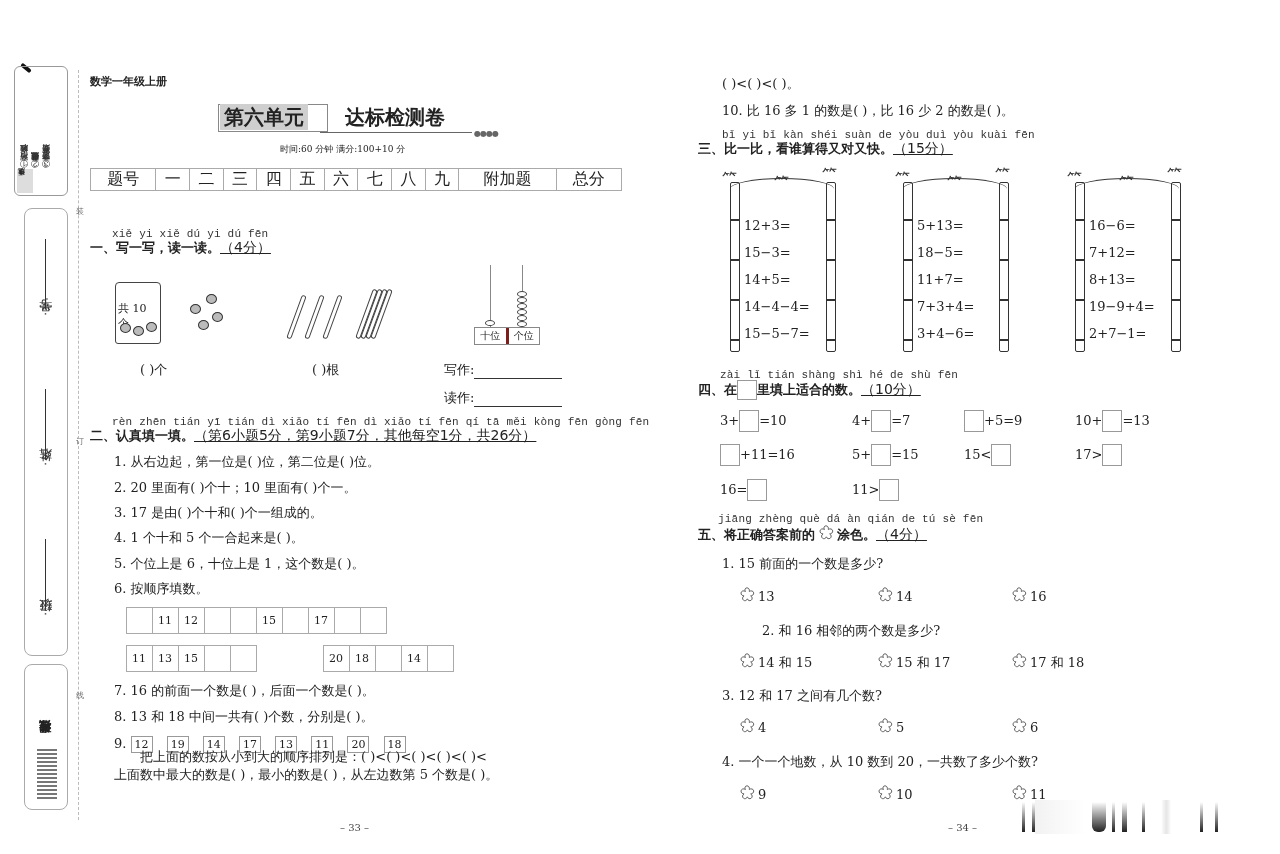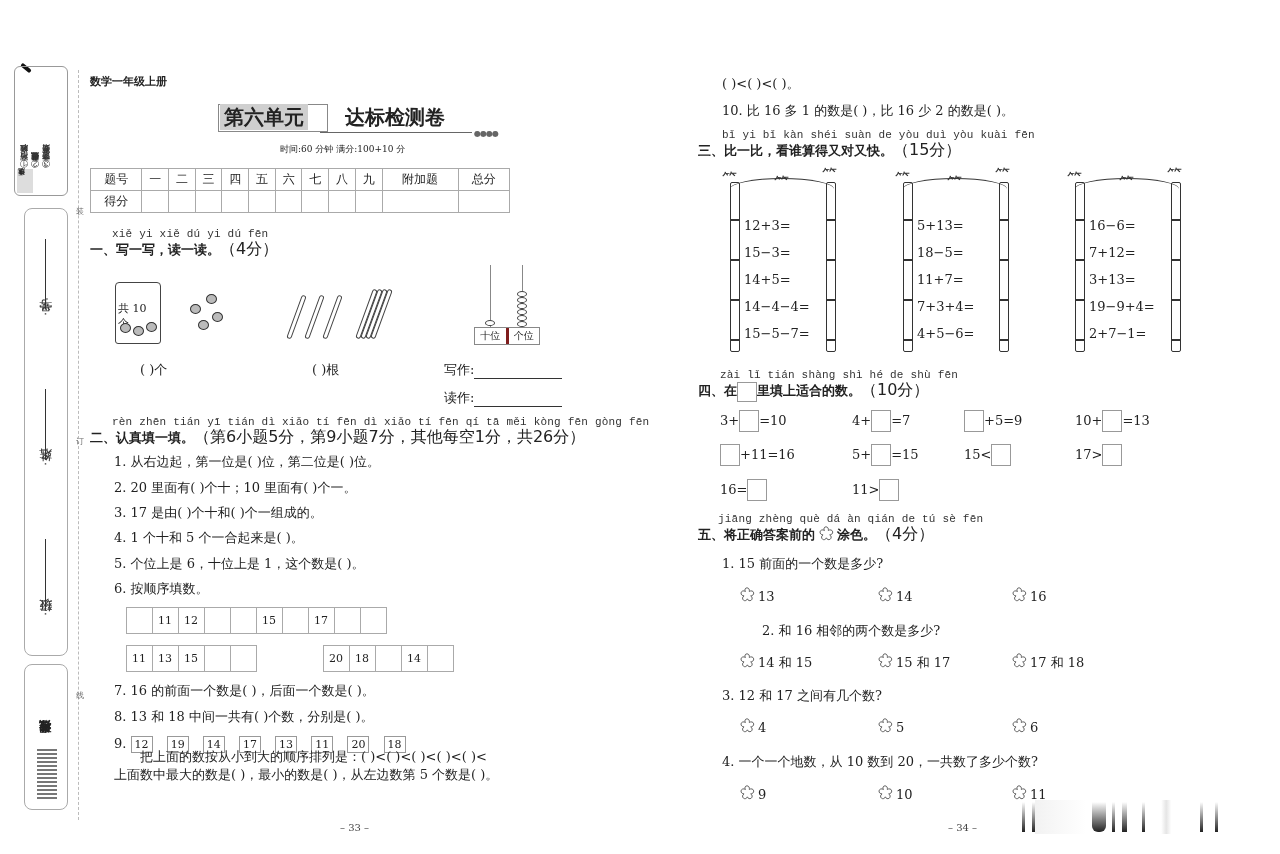--- a/index.html
+++ b/index.html
@@ -25,26 +25,26 @@
 
   
   .book { left: 90px; top: 74px; font-size: 11px; font-weight: bold; }
   .title-box { left: 218px; top: 104px; width: 110px; height: 28px; border: 1px solid #888; }
   .title-a { left: 220px; top: 104px; padding: 0 4px; background: #cfcfcf; font-size: 20px; font-weight: bold; height: 26px; line-height: 26px; }
   .title-b { left: 345px; top: 104px; font-size: 20px; font-weight: bold; line-height: 26px; }
   .title-line { left: 320px; top: 132px; width: 152px; border-top: 1px solid #666; }
   .title-dots { left: 474px; top: 129px; font-size: 8px; color: #666; letter-spacing: -1px; }
   .meta { left: 280px; top: 143px; font-size: 9px; }
 
-  table.score { position: absolute; left: 90px; top: 168px; width: 420px; border-collapse: collapse; font-size: 12px; }
+  table.score { position: absolute; left: 90px; top: 168px; width: 532px; border-collapse: collapse; font-size: 16px; }
   table.score td { border: 1px solid #aaa; height: 22px; text-align: center; }
 
   .py { font-family: Liberation Mono, monospace; font-size: 11px; color: #333; letter-spacing: .2px; }
   .sec { font-family: "DejaVu Sans", sans-serif; font-size: 13px; font-weight: bold; }
-  .sec span.n { font-weight: normal; font-size: 16px; }
+  .sec span.n { font-weight: normal; font-size: 14px; text-decoration: underline; }
   .q { font-size: 13px; }
 
   .bag { left: 115px; top: 282px; width: 46px; height: 62px; border: 1.5px solid #444; border-radius: 4px 4px 3px 3px; }
   .bag .l { position: absolute; top: 18px; left: 2px; font-size: 11px; }
   .cookie { width: 11px; height: 10px; border: 1.5px solid #333; border-radius: 50%; background: #bbb; position: absolute; }
   .stick { width: 5px; height: 46px; border: 1px solid #444; border-radius: 3px; transform: rotate(20deg); position: absolute; }
   .abacus { left: 474px; top: 265px; width: 66px; height: 85px; }
   .rod { position: absolute; width: 1px; background: #888; top: 0; height: 62px; }
   .bead { position: absolute; width: 10px; height: 6px; border: 1px solid #444; border-radius: 50%; background: #fff; }
   .ab-base { position: absolute; left: 0; top: 62px; width: 66px; height: 18px; border: 1px solid #888; display: flex; font-size: 10px; }
@@ -117,34 +117,20 @@
     <td>三</td>
     <td>四</td>
     <td>五</td>
     <td>六</td>
     <td>七</td>
     <td>八</td>
     <td>九</td>
     <td>附加题</td>
     <td>总分</td>
   </tr>
-  <tr>
-    <td>得分</td>
-    <td></td>
-        <td></td>
-    <td></td>
-        <td></td>
-    <td></td>
-        <td></td>
-    <td></td>
-        <td></td>
-    <td></td>
-        <td></td>
-    <td></td>
-  </tr>
 </tbody>
   </table>
 
 <div class="abs py" style="left:112px;top:228px;">xiě yi xiě   dú yi dú        fēn</div>
 <div class="abs sec" style="left:90px;top:239px;">
   <span>一、写一写，读一读。</span><span class="n">（4分）</span>
 </div>
 
 <div class="abs bag">
   <span class="l">共 10 个</span>
@@ -272,34 +258,34 @@
     <div class="stalk" style="left:104px;"></div>
     <div class="arch" style="width:104px;"></div>
   <div class="leaf" style="left:0;top:0;">⺮</div>
     <div class="leaf" style="left:52px;top:4px;">⺮</div>
     <div class="leaf" style="left:100px;top:-4px;">⺮</div>
   <div class="eq" style="top:42px;">
     <div>5+13=</div>
     <div>18−5=</div>
     <div>11+7=</div>
     <div>7+3+4=</div>
-    <div>4+5−6=</div>
+    <div>3+4−6=</div>
   </div>
 </div>
 <div class="bamboo" style="left:1067px;top:170px;">
   <div class="stalk" style="left:8px;"></div>
     <div class="stalk" style="left:104px;"></div>
     <div class="arch" style="width:104px;"></div>
   <div class="leaf" style="left:0;top:0;">⺮</div>
     <div class="leaf" style="left:52px;top:4px;">⺮</div>
     <div class="leaf" style="left:100px;top:-4px;">⺮</div>
   <div class="eq" style="top:42px;">
     <div>16−6=</div>
     <div>7+12=</div>
-    <div>3+13=</div>
+    <div>8+13=</div>
     <div>19−9+4=</div>
     <div>2+7−1=</div>
   </div>
 </div>
 
 <div class="abs py" style="left:720px;top:369px;">zài        lǐ  tián shàng shì hé  de shù            fēn</div>
 <div class="abs sec" style="left:698px;top:380px;">
   <span>四、在</span><span class="fbox" style="height:20px;"></span><span>里填上适合的数。</span><span class="n">（10分）</span>
 </div>
 

